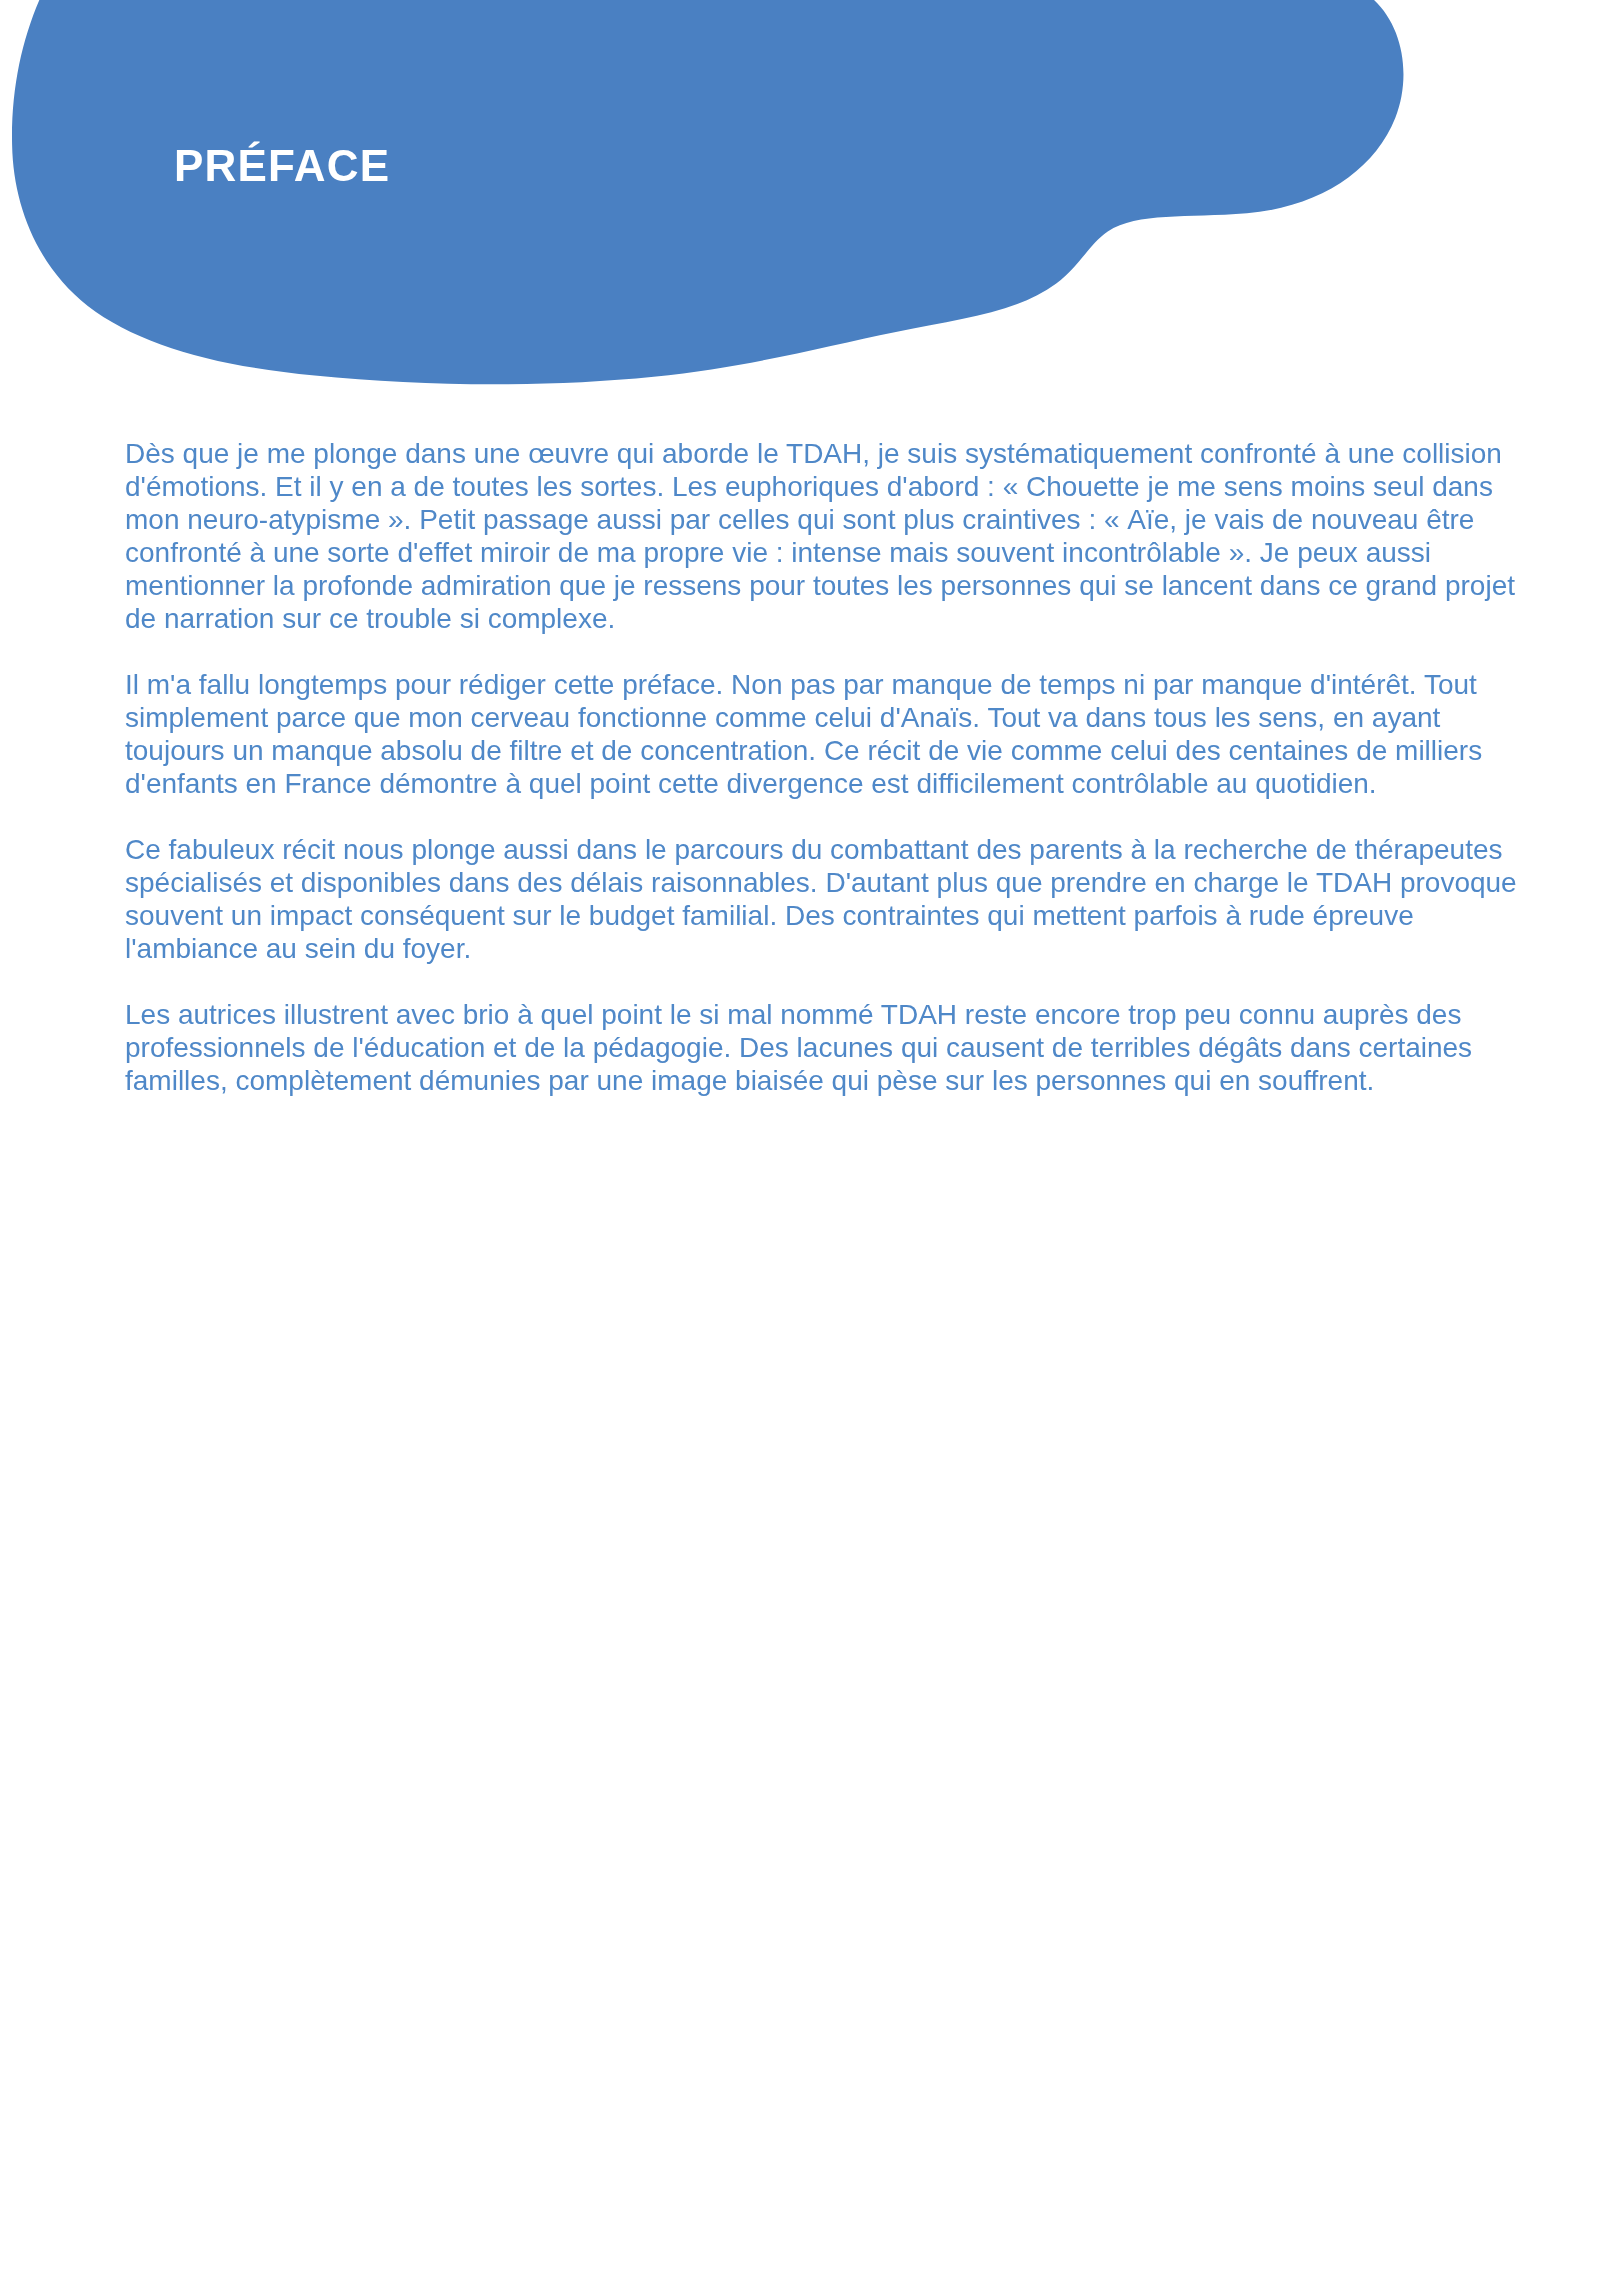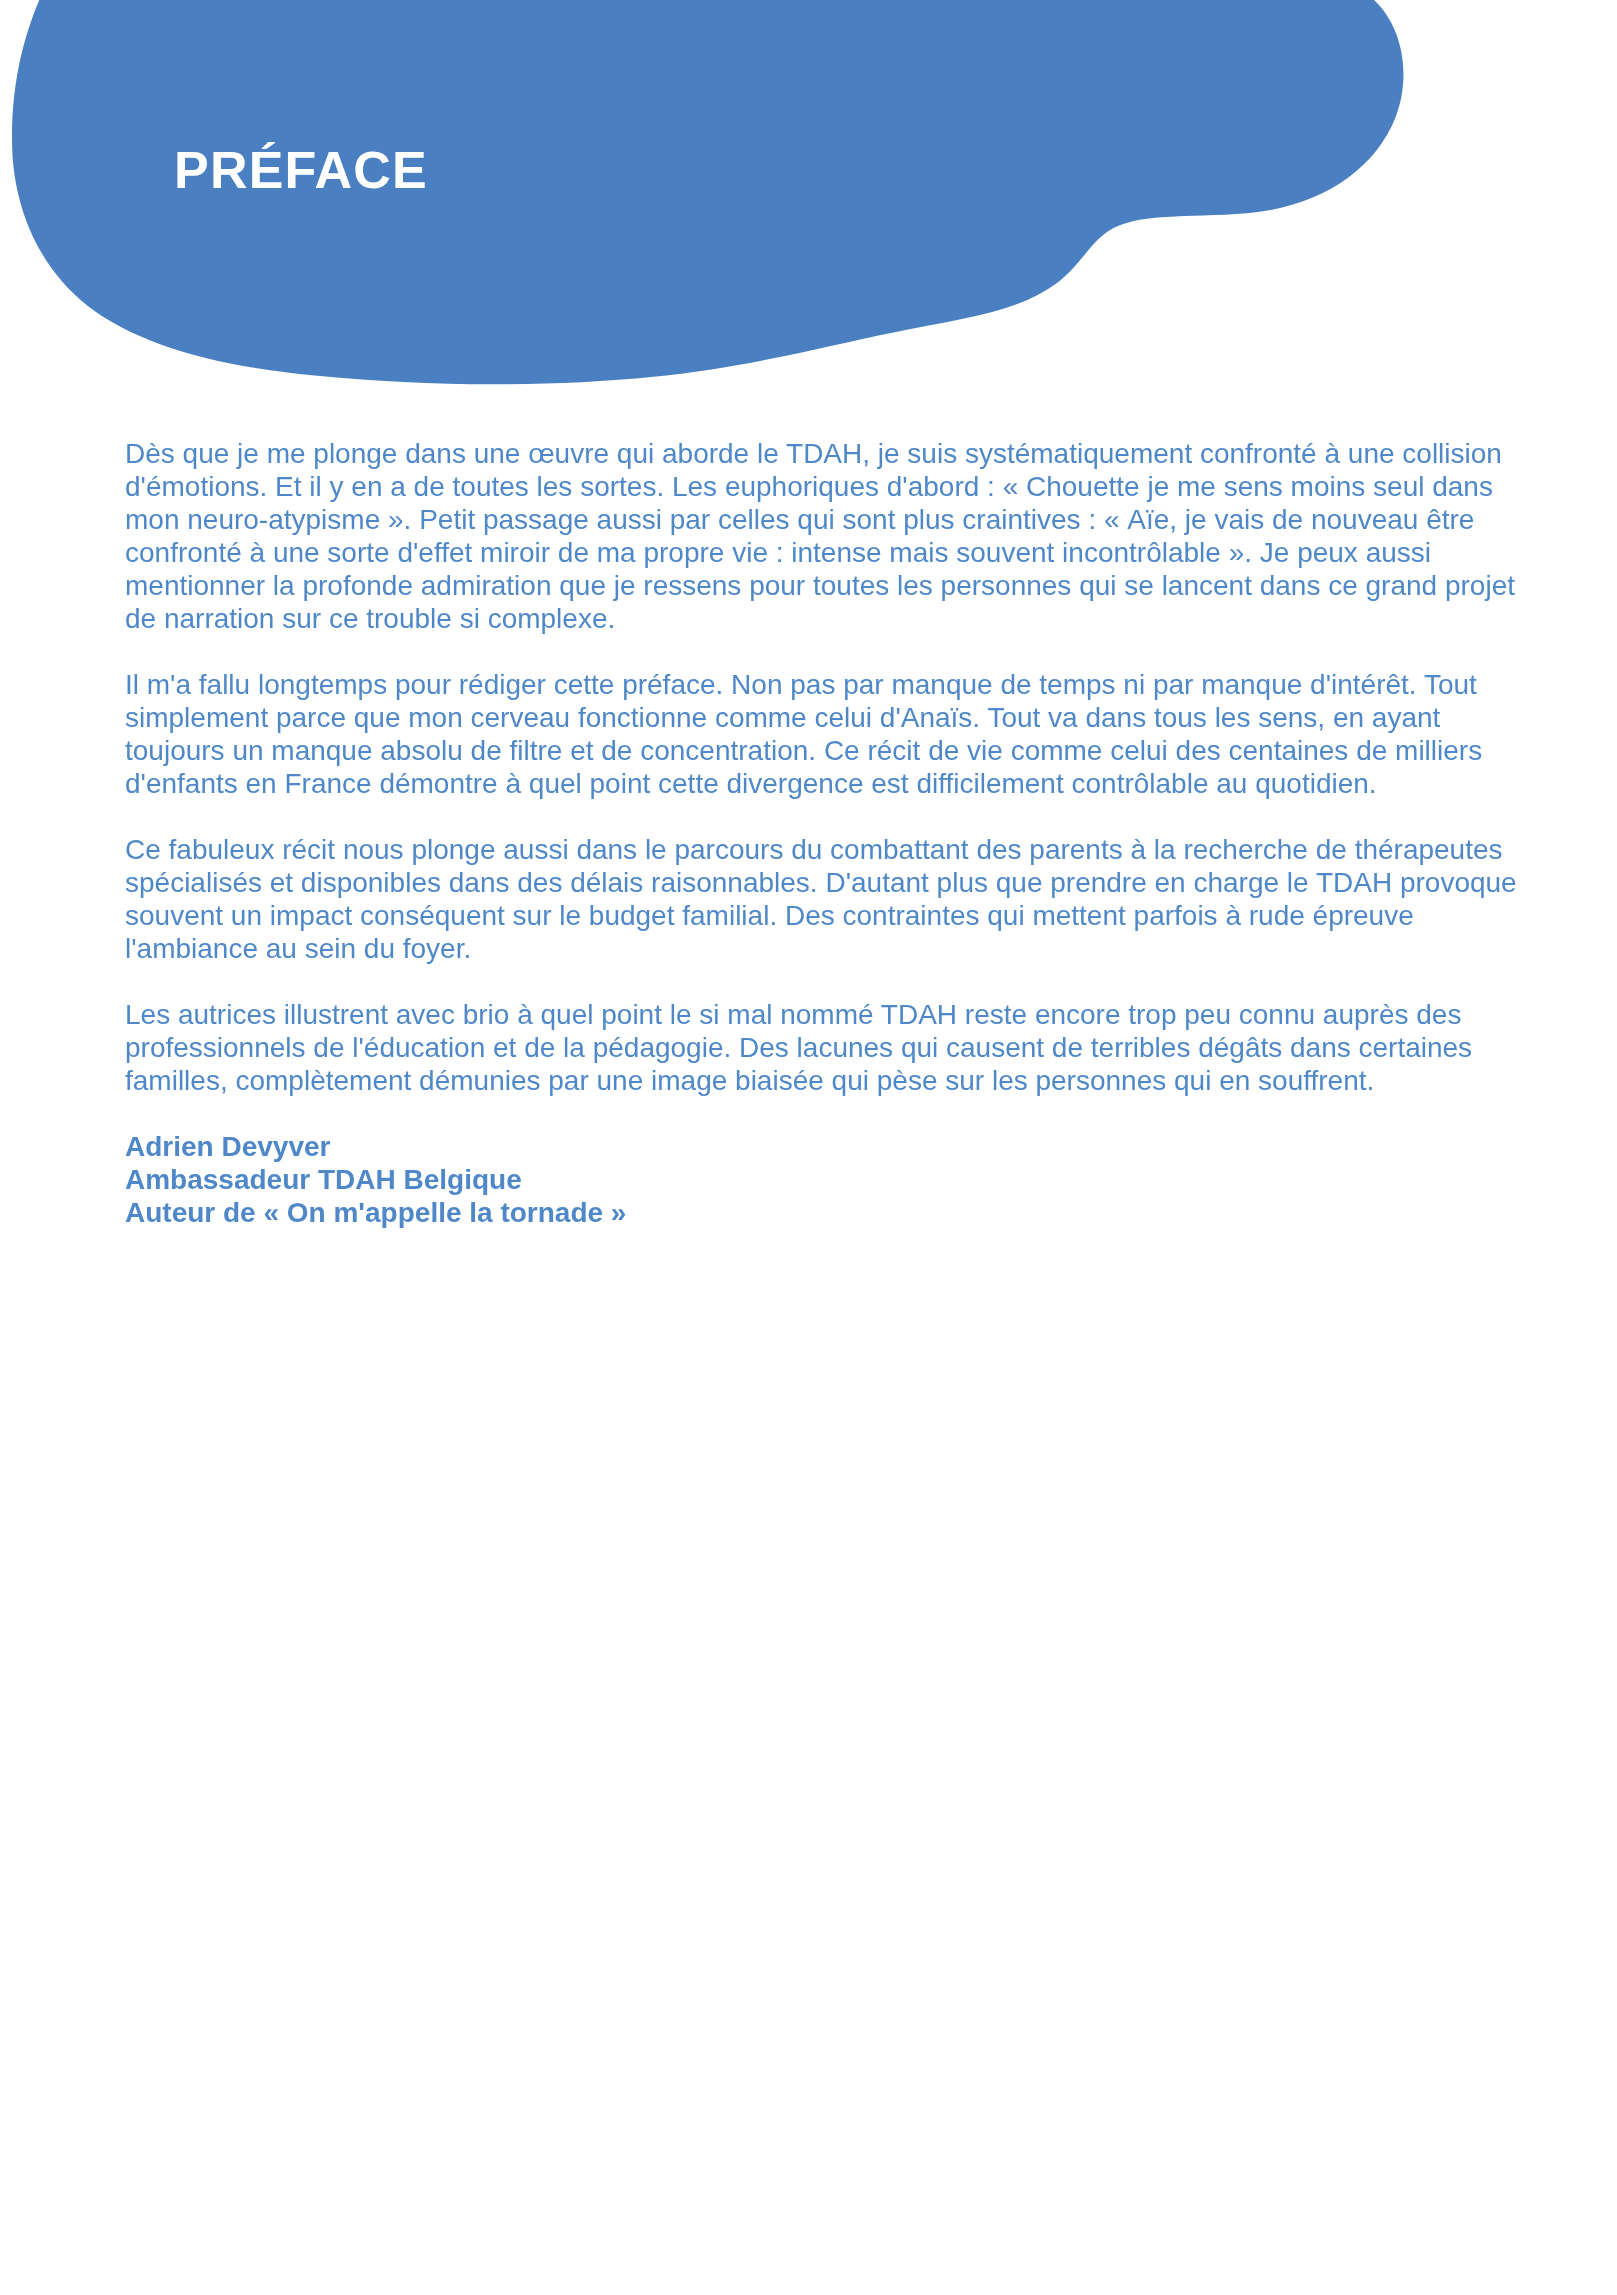--- a/index.html
+++ b/index.html
@@ -25,21 +25,21 @@
     height: 424px;
     display: block;
   }
   .blob-path {
     fill: var(--blob, #4a80c2);
   }
   .page-title {
     position: absolute;
     left: 174px;
     top: 144px;
-    font-size: 52px;
+    font-size: 44px;
     font-weight: 700;
     letter-spacing: 1.2px;
     color: #ffffff;
     margin: 0;
     line-height: 1;
   }
   .body-text {
     position: absolute;
     left: 125px;
     top: 437px;
@@ -81,21 +81,16 @@
   </svg>
 
   <h1 class="page-title">PRÉFACE</h1>
 
   <div class="body-text">
     <p class="para">Dès que je me plonge dans une œuvre qui aborde le TDAH, je suis systématiquement confronté à une collision d'émotions. Et il y en a de toutes les sortes. Les euphoriques d'abord&nbsp;: «&nbsp;Chouette je me sens moins seul dans mon neuro-atypisme&nbsp;». Petit passage aussi par celles qui sont plus craintives&nbsp;: «&nbsp;Aïe, je vais de nouveau être confronté à une sorte d'effet miroir de ma propre vie&nbsp;: intense mais souvent incontrôlable&nbsp;». Je peux aussi mentionner la profonde admiration que je ressens pour toutes les personnes qui se lancent dans ce grand projet de narration sur ce trouble si complexe.</p>
     <p class="para">Il m'a fallu longtemps pour rédiger cette préface. Non pas par manque de temps ni par manque d'intérêt. Tout simplement parce que mon cerveau fonctionne comme celui d'Anaïs. Tout va dans tous les sens, en ayant toujours un manque absolu de filtre et de concentration. Ce récit de vie comme celui des centaines de milliers d'enfants en France démontre à quel point cette divergence est difficilement contrôlable au quotidien.</p>
     <p class="para">Ce fabuleux récit nous plonge aussi dans le parcours du combattant des parents à la recherche de thérapeutes spécialisés et disponibles dans des délais raisonnables. D'autant plus que prendre en charge le TDAH provoque souvent un impact conséquent sur le budget familial. Des contraintes qui mettent parfois à rude épreuve l'ambiance au sein du foyer.</p>
     <p class="para">Les autrices illustrent avec brio à quel point le si mal nommé TDAH reste encore trop peu connu auprès des professionnels de l'éducation et de la pédagogie. Des lacunes qui causent de terribles dégâts dans certaines familles, complètement démunies par une image biaisée qui pèse sur les personnes qui en souffrent.</p>
 
-    <div class="signature">
-      <p class="sig-line">Adrien Devyver</p>
-      <p class="sig-line">Ambassadeur TDAH Belgique</p>
-      <p class="sig-line">Auteur de «&nbsp;On m'appelle la tornade&nbsp;»</p>
-    </div>
   </div>
 
 </div>
 
 
 </body></html>

